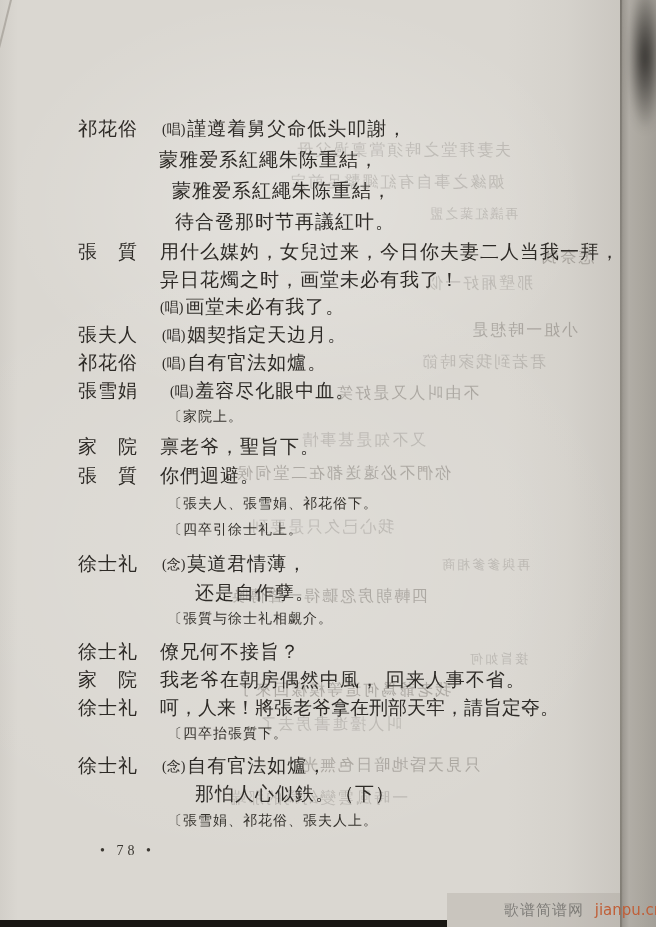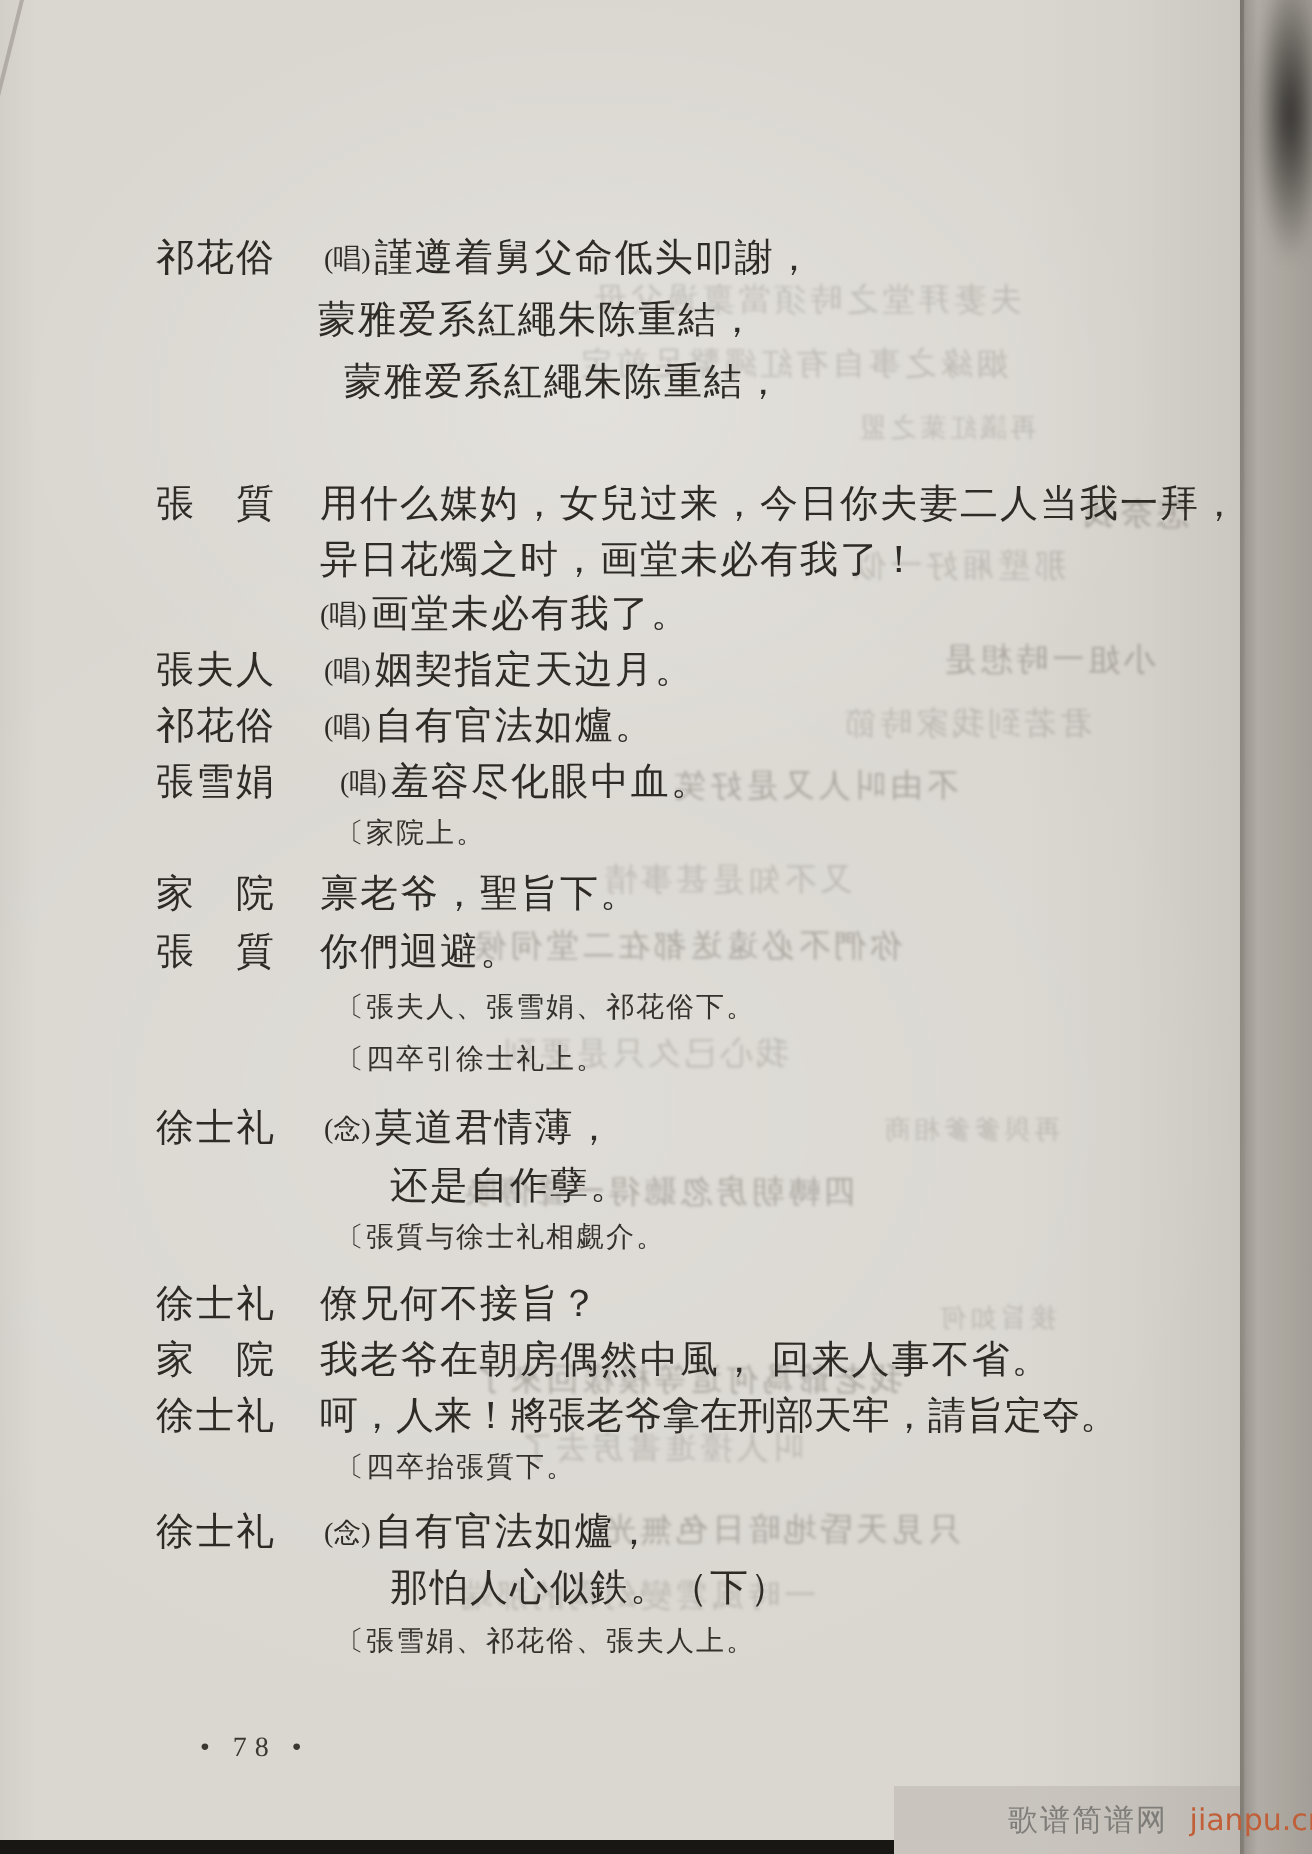--- a/index.html
+++ b/index.html
@@ -60,21 +60,21 @@
   .bleed{
     position:absolute;transform:scaleX(-1);white-space:nowrap;
     font-size:16px;letter-spacing:2px;
     color:rgba(72,66,59,.20);filter:blur(.7px);
   }
   .bleed.d{color:rgba(62,56,50,.30);}
   .bleed.s{font-size:13px;}
 
   .page-number{
     position:absolute;left:100px;top:843px;
-    font-size:14px;letter-spacing:4px;color:#3b3832;margin-top:24px;
+    font-size:14px;letter-spacing:4px;color:#3b3832;
   }
   .watermark{
     position:absolute;left:504px;top:901px;
     font-family:"DejaVu Sans","Liberation Sans",sans-serif;
     font-size:15px;white-space:nowrap;
   }
   .watermark .wm-name{color:#7f7d79;letter-spacing:1px;}
   .watermark .wm-url{color:#c05f38;margin-left:6px;}
 </style>
 </head>
@@ -105,20 +105,23 @@
   <div class="row" style="top:116px">
     <span class="speaker">祁花俗</span>
     <span class="body" style="left:162px"><span class="marker">(唱)</span><span>謹遵着舅父命低头叩謝，</span></span>
   </div>
   <div class="row" style="top:147px">
     <span class="body" style="left:159px"><span>蒙雅爱系紅繩朱陈重結，</span></span>
   </div>
   <div class="row" style="top:178px">
     <span class="body" style="left:172px"><span>蒙雅爱系紅繩朱陈重結，</span></span>
   </div>
+  <div class="row" style="top:209px">
+    <span class="body" style="left:175px"><span>待合卺那时节再議紅叶。</span></span>
+  </div>
   <div class="row" style="top:239px">
     <span class="speaker">張　質</span>
     <span class="body" style="left:160px"><span>用什么媒妁，女兒过来，今日你夫妻二人当我一拜，</span></span>
   </div>
   <div class="row" style="top:267px">
     <span class="body" style="left:160px"><span>异日花燭之时，画堂未必有我了！</span></span>
   </div>
   <div class="row" style="top:294px">
     <span class="body" style="left:160px"><span class="marker">(唱)</span><span>画堂未必有我了。</span></span>
   </div>

